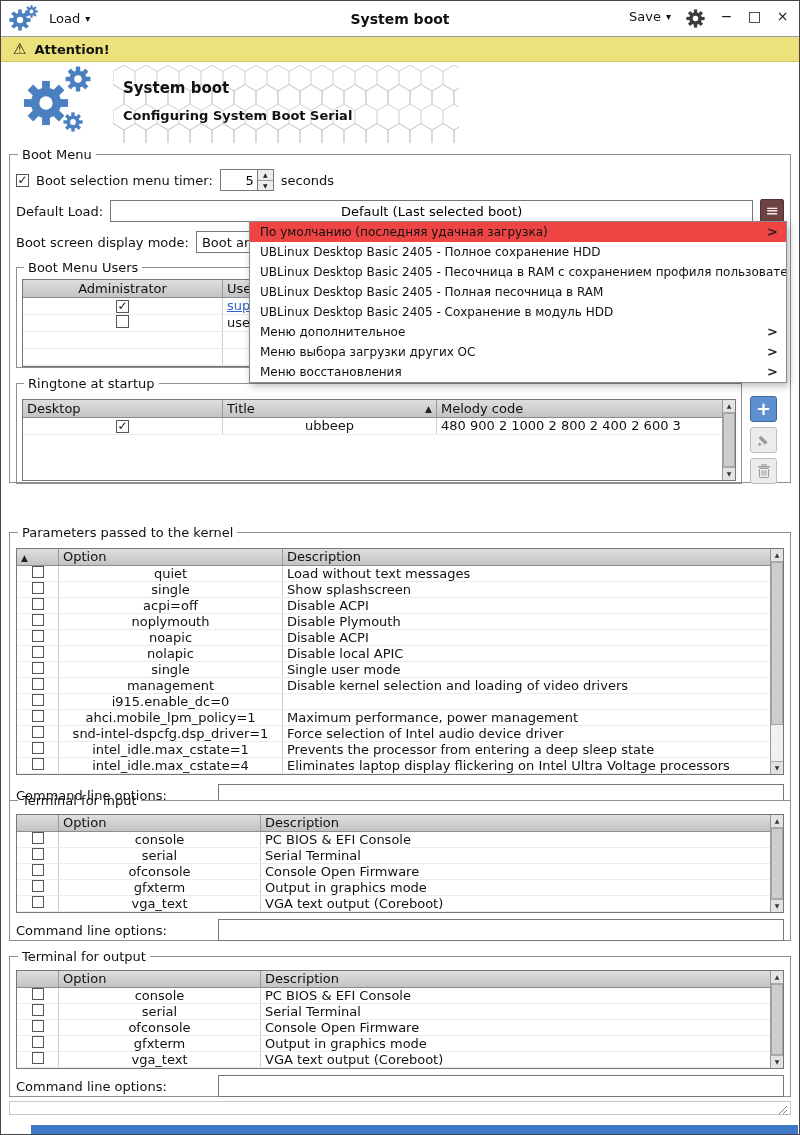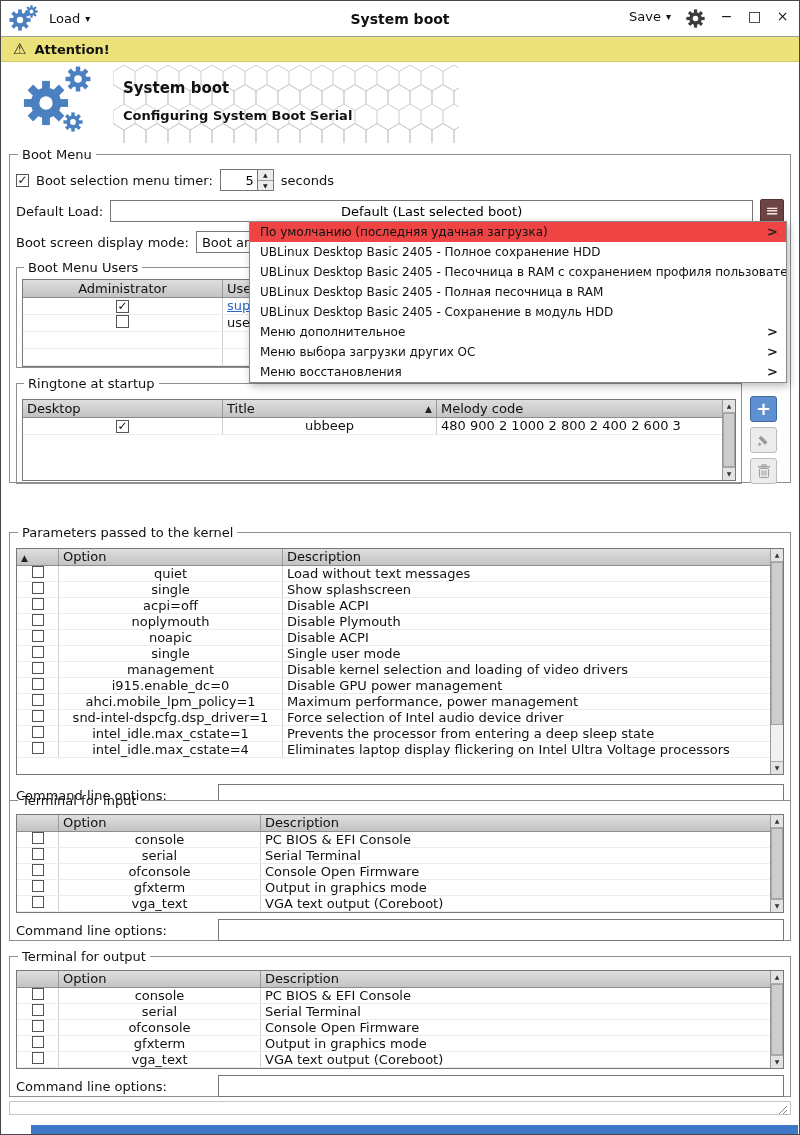--- a/index.html
+++ b/index.html
@@ -379,32 +379,36 @@
           <div class="td k-c2 body-sep">noplymouth</div>
           <div class="td k-c3">Disable Plymouth</div>
         </div>
       <div class="tr rline">
           <div class="td k-c1 body-sep cellcenter"><span class="cb" style="width:12px;height:12px"></span></div>
           <div class="td k-c2 body-sep">noapic</div>
           <div class="td k-c3">Disable ACPI</div>
         </div>
       <div class="tr rline">
           <div class="td k-c1 body-sep cellcenter"><span class="cb" style="width:12px;height:12px"></span></div>
+          <div class="td k-c2 body-sep">nolapic</div>
+          <div class="td k-c3">Disable local APIC</div>
+        </div>
+      <div class="tr rline">
+          <div class="td k-c1 body-sep cellcenter"><span class="cb" style="width:12px;height:12px"></span></div>
           <div class="td k-c2 body-sep">single</div>
           <div class="td k-c3">Single user mode</div>
         </div>
       <div class="tr rline">
           <div class="td k-c1 body-sep cellcenter"><span class="cb" style="width:12px;height:12px"></span></div>
           <div class="td k-c2 body-sep">management</div>
           <div class="td k-c3">Disable kernel selection and loading of video drivers</div>
         </div>
       <div class="tr rline">
           <div class="td k-c1 body-sep cellcenter"><span class="cb" style="width:12px;height:12px"></span></div>
           <div class="td k-c2 body-sep">i915.enable_dc=0</div>
-          <div class="td k-c3">Disable GPU power management</div>
         </div>
       <div class="tr rline">
           <div class="td k-c1 body-sep cellcenter"><span class="cb" style="width:12px;height:12px"></span></div>
           <div class="td k-c2 body-sep">ahci.mobile_lpm_policy=1</div>
           <div class="td k-c3">Maximum performance, power management</div>
         </div>
       <div class="tr rline">
           <div class="td k-c1 body-sep cellcenter"><span class="cb" style="width:12px;height:12px"></span></div>
           <div class="td k-c2 body-sep">snd-intel-dspcfg.dsp_driver=1</div>
           <div class="td k-c3">Force selection of Intel audio device driver</div>

